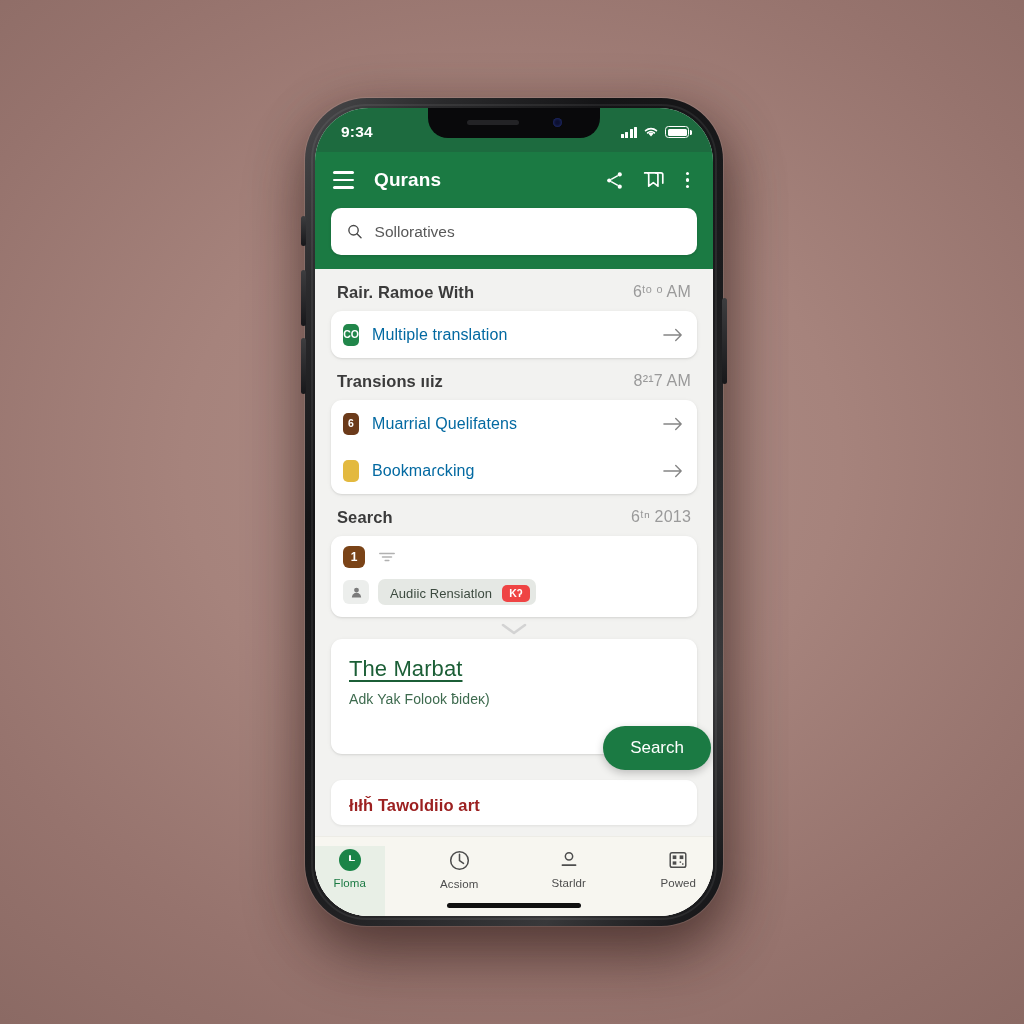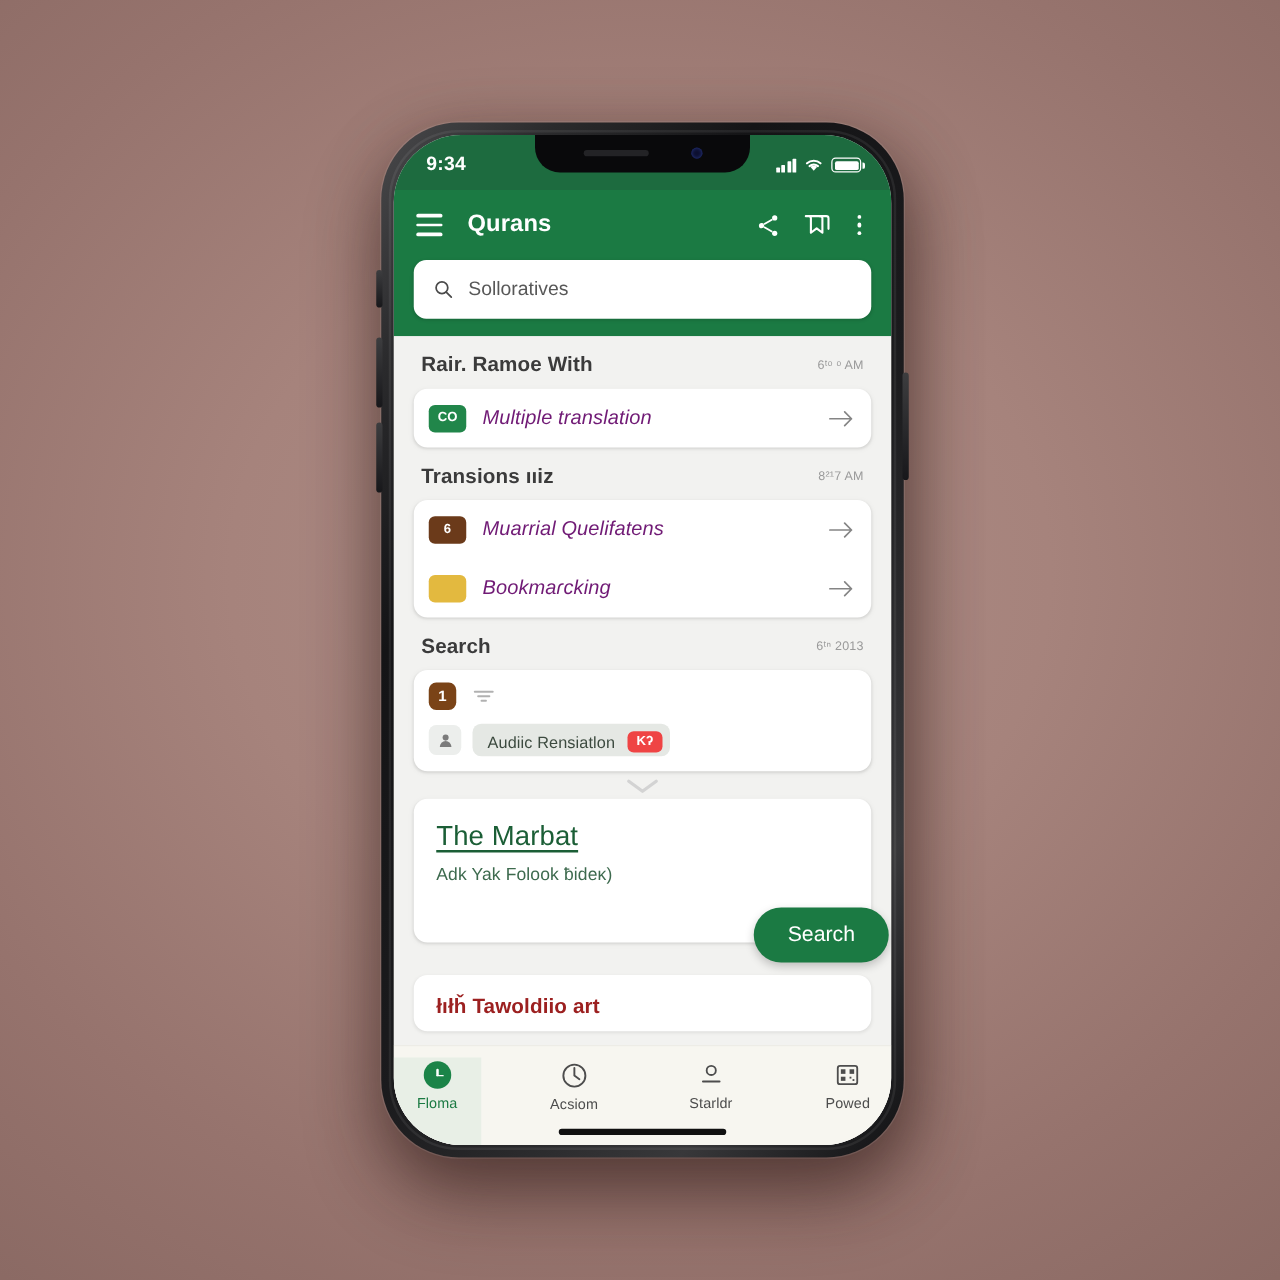--- a/index.html
+++ b/index.html
@@ -199,32 +199,32 @@
   .content {
     flex: 1;
     background: #f2f2f0;
     overflow: hidden;
     padding: 0 16px;
     position: relative;
   }
 
   .section-head {
     display: flex;
-    align-items: center;
+    align-items: flex-start;
     justify-content: space-between;
     padding: 14px 6px 9px;
   }
   .section-title {
     font-size: 16.5px;
     font-weight: 700;
     color: #3b3b3b;
     letter-spacing: 0.1px;
   }
   .section-time {
-    font-size: 10px;
+    font-size: 16px;
     color: #9a9a9a;
     letter-spacing: 0.2px;
   }
 
   .card {
     background: #fff;
     border-radius: 11px;
     box-shadow: 0 1px 2px rgba(0,0,0,0.09), 0 1px 5px rgba(0,0,0,0.05);
     overflow: hidden;
   }
@@ -233,26 +233,25 @@
     display: flex;
     align-items: center;
     height: 47px;
     padding: 0 14px 0 12px;
     gap: 13px;
     cursor: pointer;
   }
   .row-label {
     flex: 1;
     font-size: 16px;
-    color: #701a75;
+    color: #0369a1;
     letter-spacing: 0.1px;
-    font-style: italic;
   }
   .tile {
-    width: 30px; height: 22px;
+    width: 16px; height: 22px;
     border-radius: 5px;
     flex: none;
     display: flex;
     align-items: center;
     justify-content: center;
     font-size: 10.5px;
     font-weight: 700;
     color: #fff;
     line-height: 1;
   }

